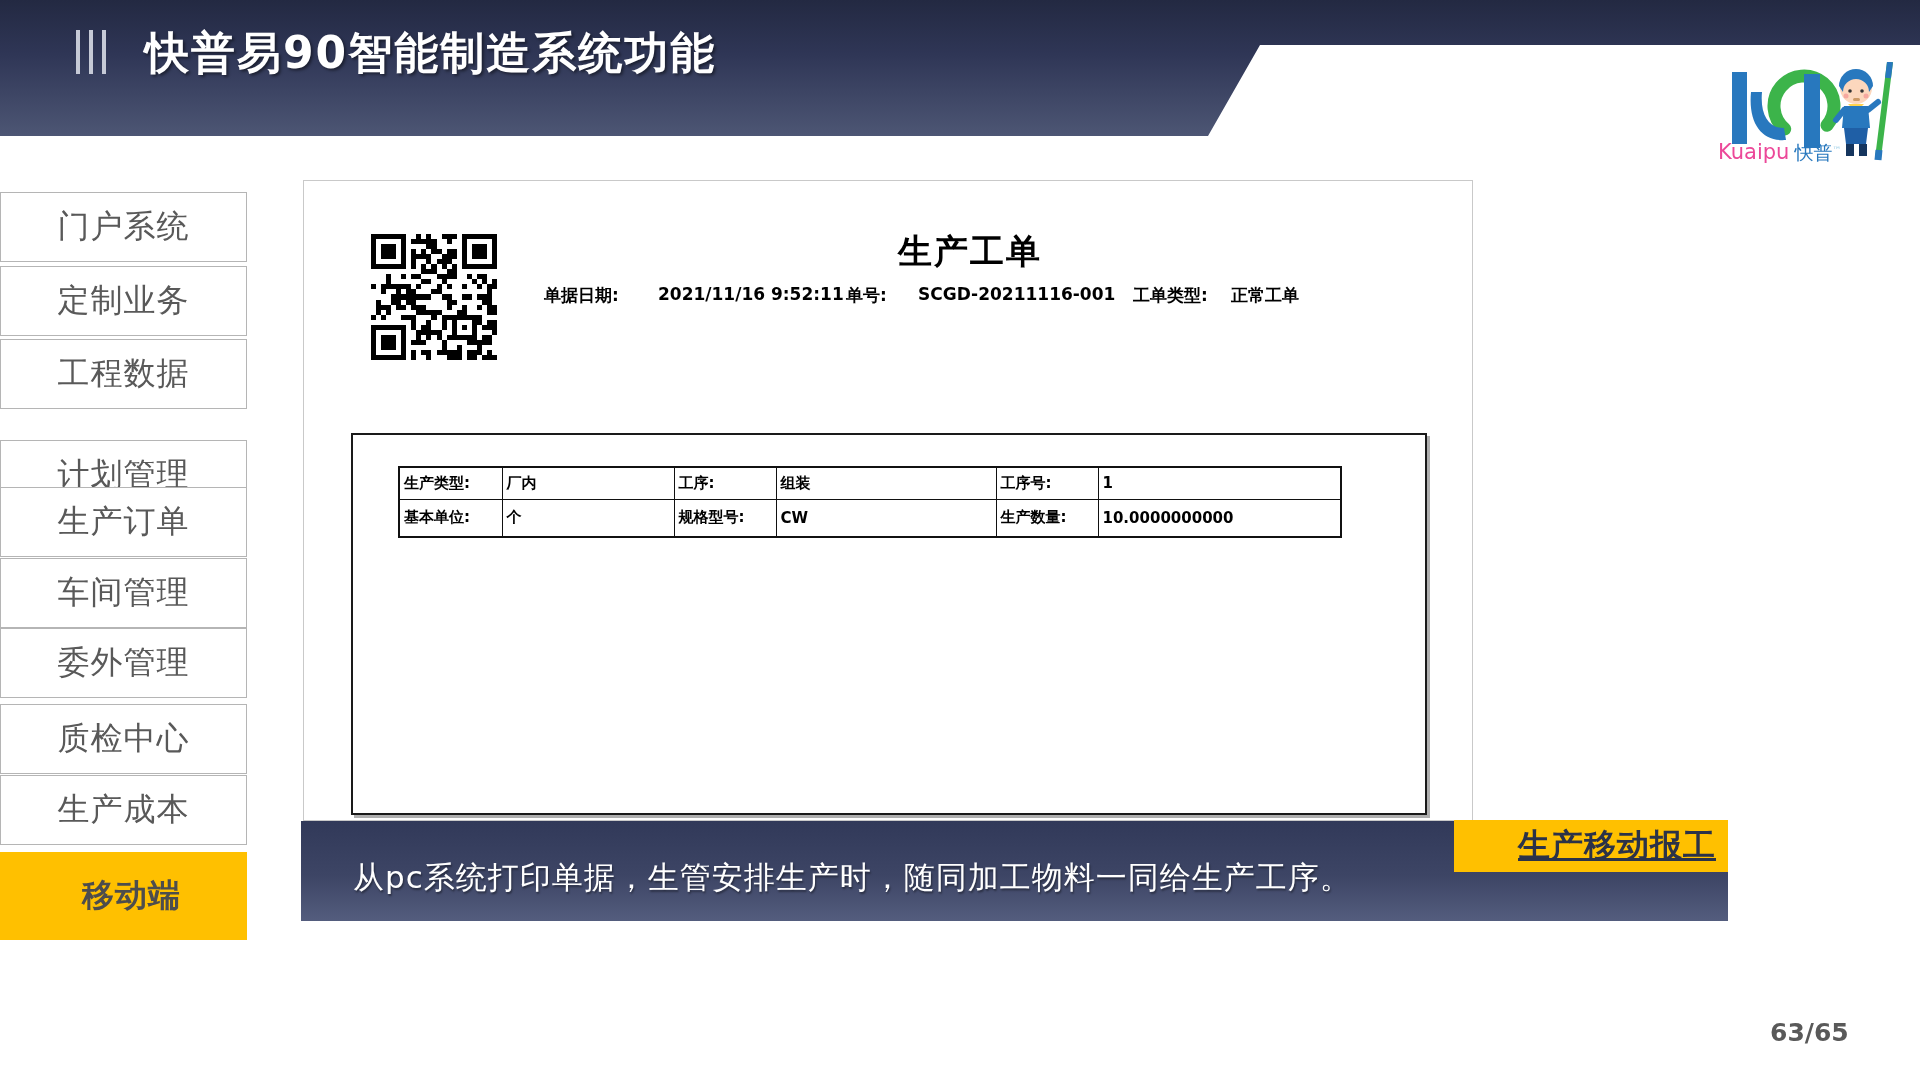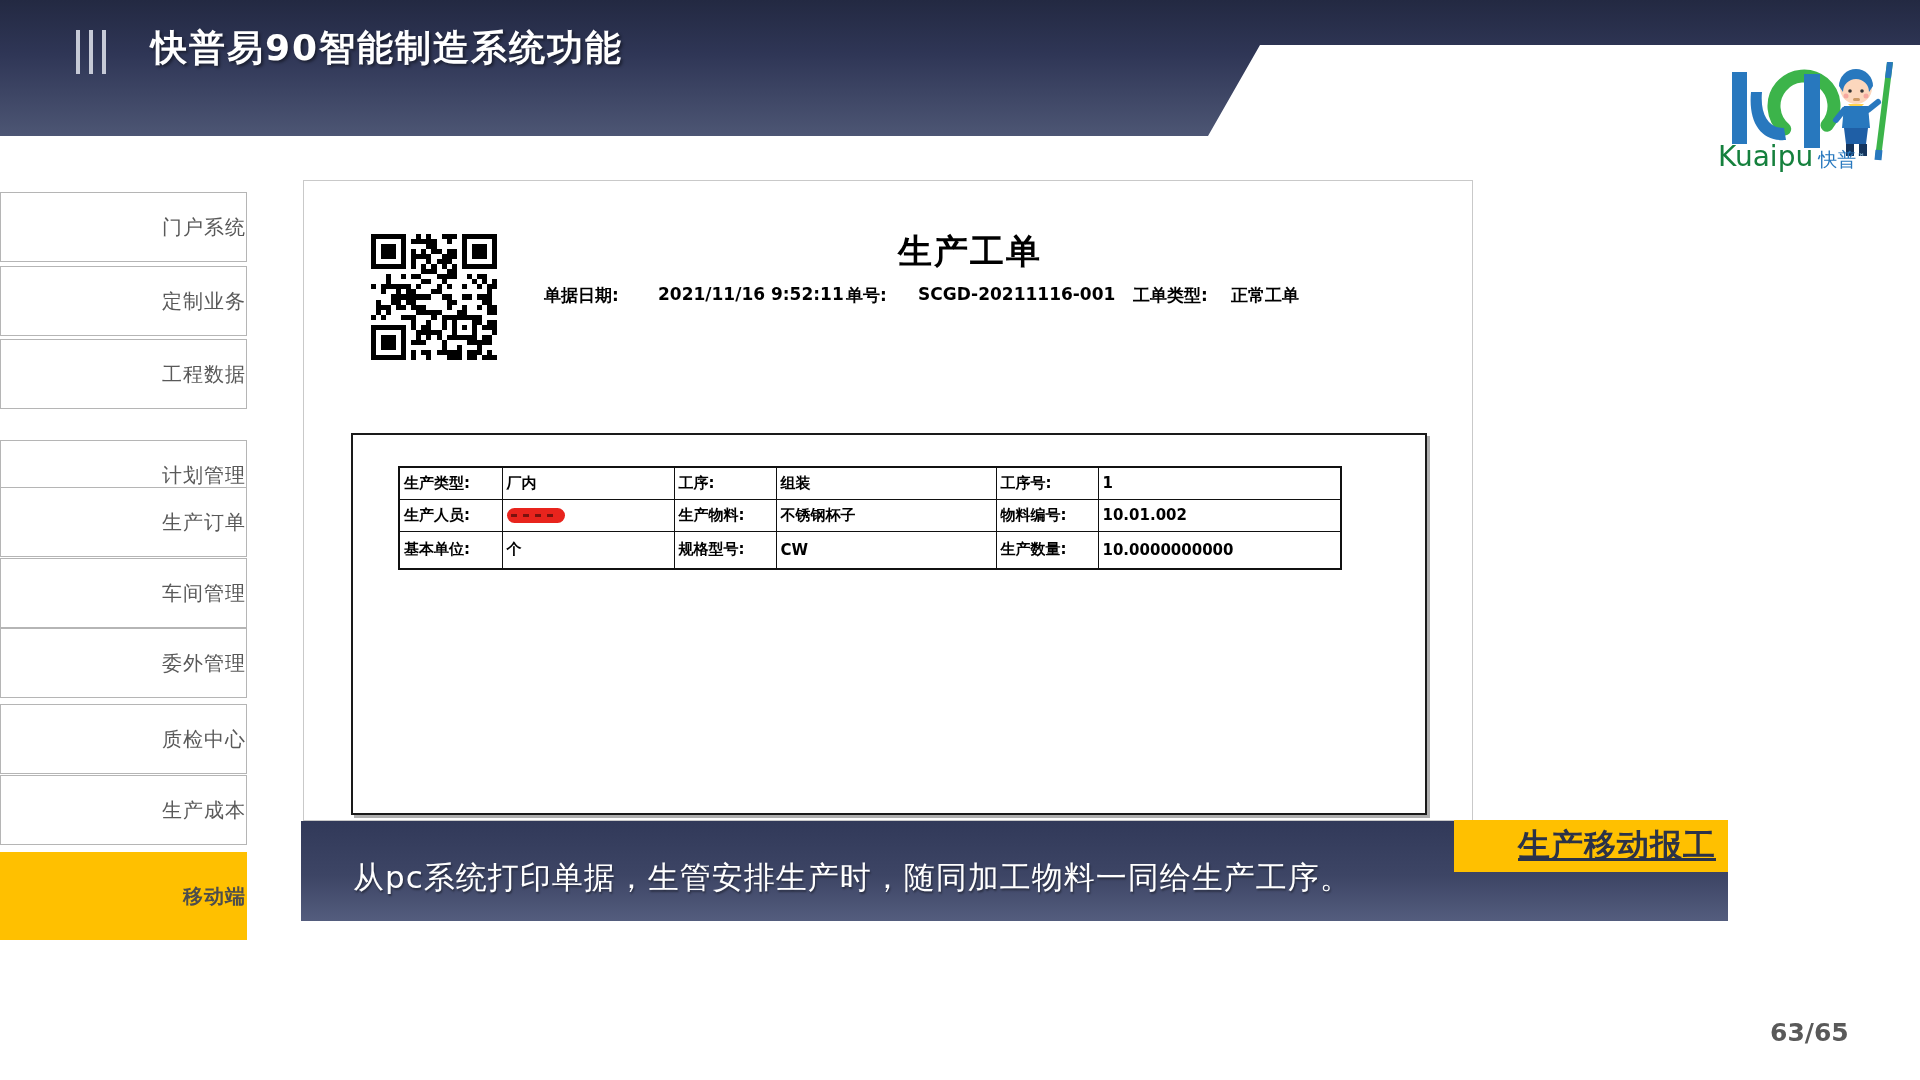--- a/index.html
+++ b/index.html
@@ -9,37 +9,37 @@
 
   
   .header {
     position:absolute; left:0; top:0; width:1920px; height:136px;
     background:linear-gradient(180deg,#232942 0%, #2f3656 40%, #4d5674 100%);
     clip-path:polygon(0 0,1920px 0,1920px 45px,1260px 45px,1208px 136px,0 136px);
   }
   .title-marker { position:absolute; left:76px; top:30px; display:flex; gap:9px; height:44px; }
   .title-marker i { display:block; width:4px; height:44px; background:#c6cad6; }
   .slide-title {
-    position:absolute; left:145px; top:24px; color:#ffffff; font-size:36px; font-weight:bold;
-    letter-spacing:2px; text-shadow:2px 2px 3px rgba(0,0,0,.45); white-space:nowrap;margin-left:6px;
+    position:absolute; left:145px; top:24px; color:#ffffff; font-size:44px; font-weight:bold;
+    letter-spacing:2px; text-shadow:2px 2px 3px rgba(0,0,0,.45); white-space:nowrap;
   }
 
   
   .logo { position:absolute; left:1718px; top:62px; width:196px; height:108px; }
   .logo-text { position:absolute; left:0px; top:78px; width:130px; white-space:nowrap; }
-  .logo-text .en { color:#15803d; font-size:28px; letter-spacing:0px;margin-top:15px; }
+  .logo-text .en { color:#ec4899; font-size:21px; letter-spacing:0px;margin-top:15px; }
   .logo-text .zh { color:#2878be; font-size:19px; font-weight:normal; }
   .logo-text .tm { color:#9fd0e8; font-size:9px; vertical-align:super; }
 
   
   .side-item {
     position:absolute; left:0; width:247px; height:70px;
     border:1px solid #b5b5b5; background:#ffffff;
-    display:flex; align-items:center; justify-content:flex-end;
-    color:#595959; font-size:20px; letter-spacing:1px; cursor:default;
+    display:flex; align-items:center; justify-content:center;
+    color:#595959; font-size:32px; letter-spacing:1px; cursor:default;
   }
   .side-item.active {
     background:#ffc000; border-color:#ffc000; height:88px;
     font-weight:bold; color:#4d4d4d;padding-left:16px;
   }
 
   
   .doc-panel {
     position:absolute; left:303px; top:180px; width:1170px; height:641px;
     background:#ffffff; border:1px solid #c9c9c9;
@@ -519,28 +519,20 @@
         <tbody>
             <tr>
           <td>生产类型:</td>
           <td>厂内</td>
           <td>工序:</td>
           <td>组装</td>
           <td>工序号:</td>
           <td>1</td>
         </tr>
         <tr>
-          <td>生产人员:</td>
-          <td><span class="scribble"></span></td>
-          <td>生产物料:</td>
-          <td>不锈钢杯子</td>
-          <td>物料编号:</td>
-          <td>10.01.002</td>
-        </tr>
-        <tr>
           <td>基本单位:</td>
           <td>个</td>
           <td>规格型号:</td>
           <td>CW</td>
           <td>生产数量:</td>
           <td>10.0000000000</td>
         </tr>
       </tbody>
         </table>
     </div>

